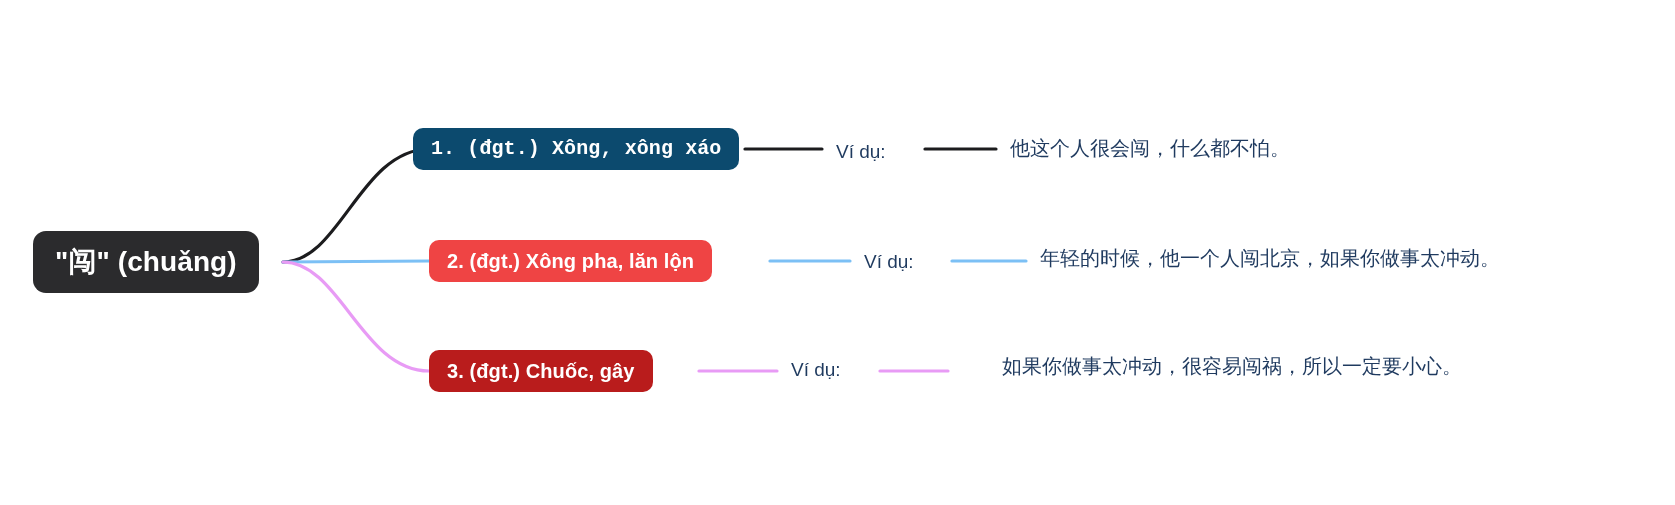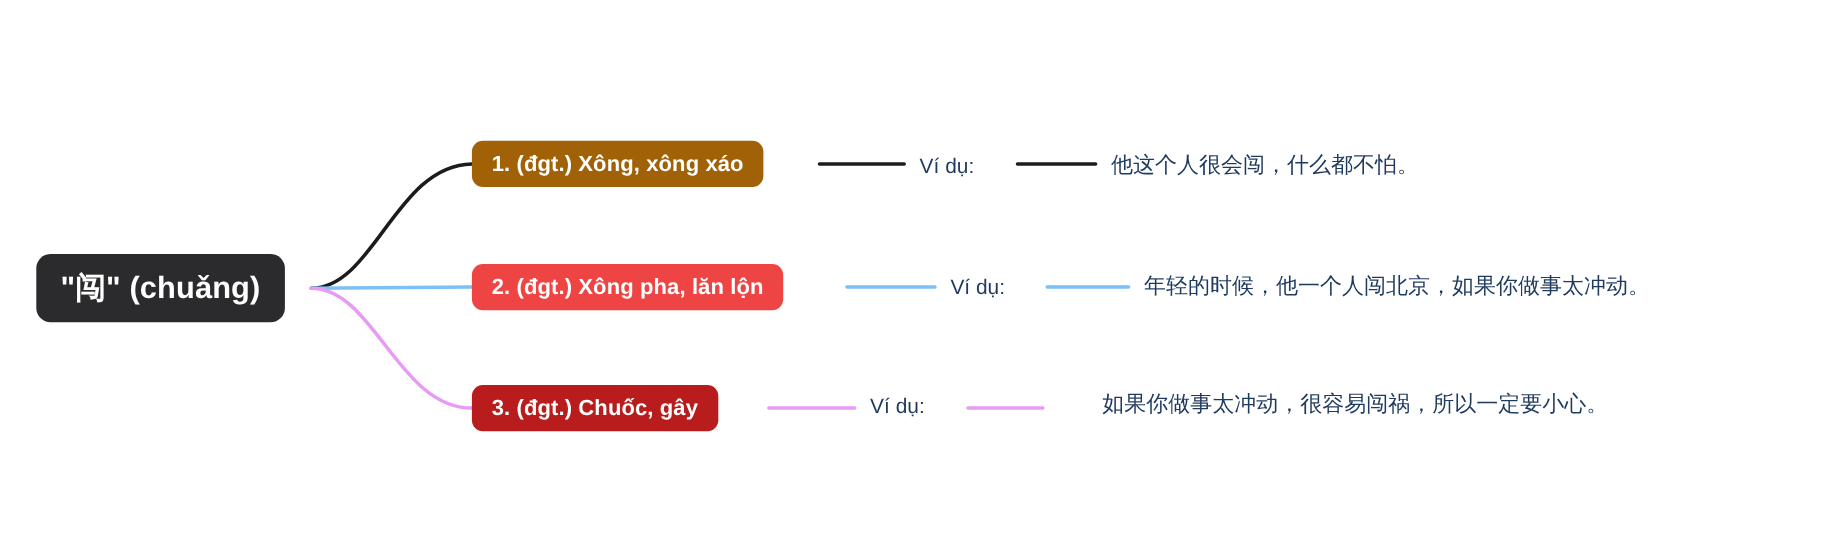--- a/index.html
+++ b/index.html
@@ -53,23 +53,24 @@
     line-height: 1;
   }
   .node-branch {
     height: 42px;
     padding: 0 18px;
     border-radius: 10px;
     font-size: 20px;
     line-height: 1;
   }
   .node-b1 {
-    left: 429px;
+    left: 413px;
     top: 128px;
-    background: #a16207;
+    background: #0c4a6e;
+    font-family: Liberation Mono, monospace;
   }
   .node-b2 {
     left: 429px;
     top: 240px;
     background: #ef4444;
   }
   .node-b3 {
     left: 429px;
     top: 350px;
     background: #b91c1c;
@@ -83,21 +84,21 @@
     white-space: nowrap;
     line-height: 1;
   }
   .example-text {
     position: absolute;
     font-size: 20px;
     color: #1f3a5f;
     font-weight: normal;
     white-space: nowrap;
     line-height: 1;
-    font-family: Liberation Serif, serif;
+    font-family: Liberation Mono, monospace;
   }
   .lbl-1 { left: 836px; top: 142px; }
   .lbl-2 { left: 864px; top: 252px; }
   .lbl-3 { left: 791px; top: 360px; }
   .txt-1 { left: 1010px; top: 140px; }
   .txt-2 { left: 1040px; top: 250px; }
   .txt-3 { left: 962px; top: 358px; margin-left: 40px; }
 </style>
 </head>
 <body>

